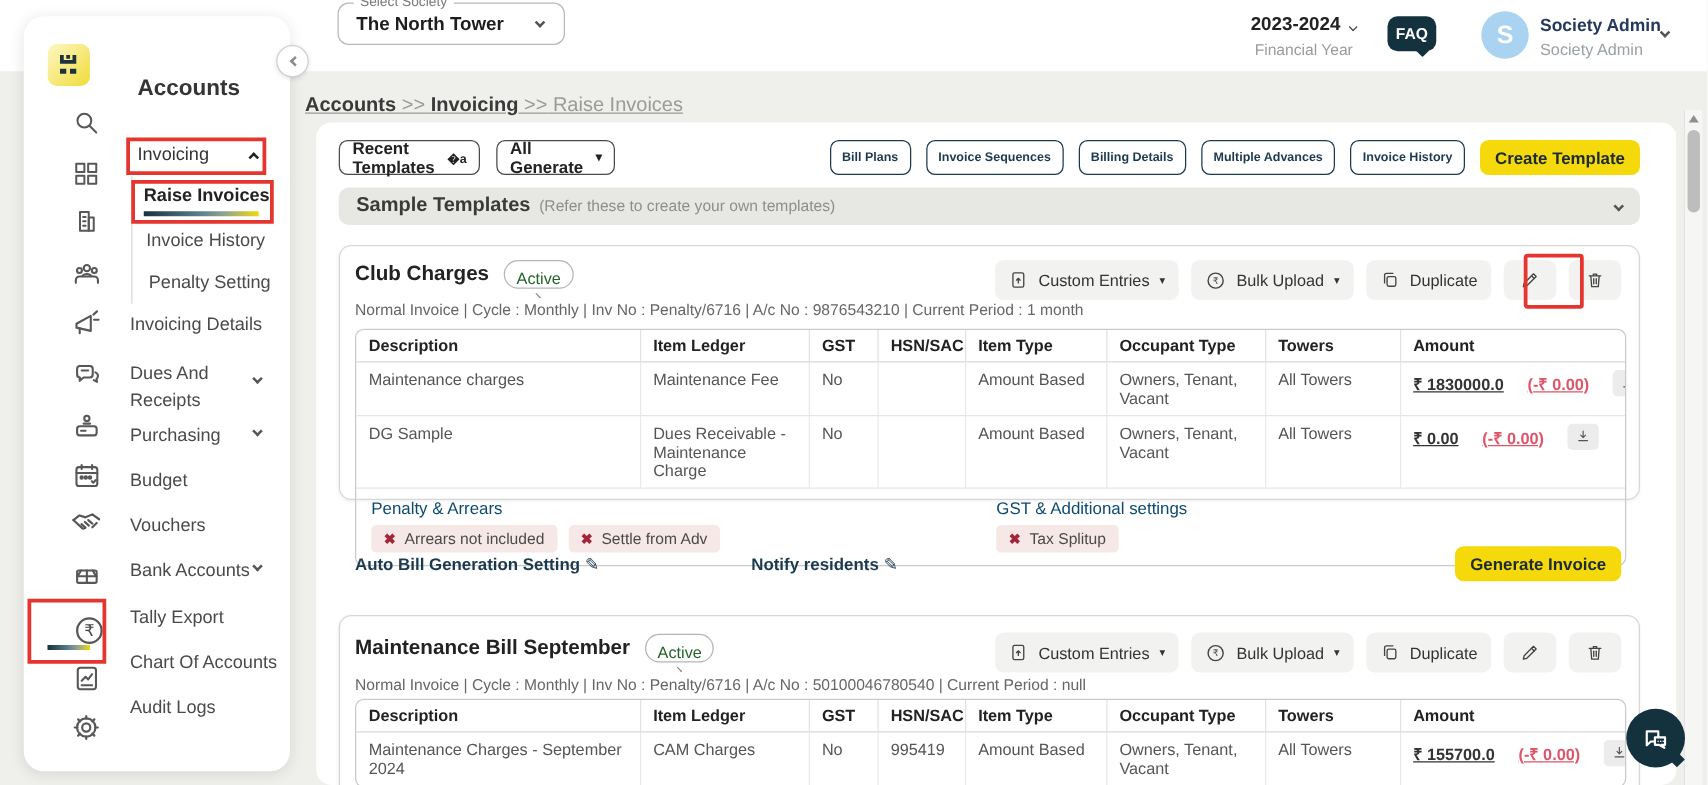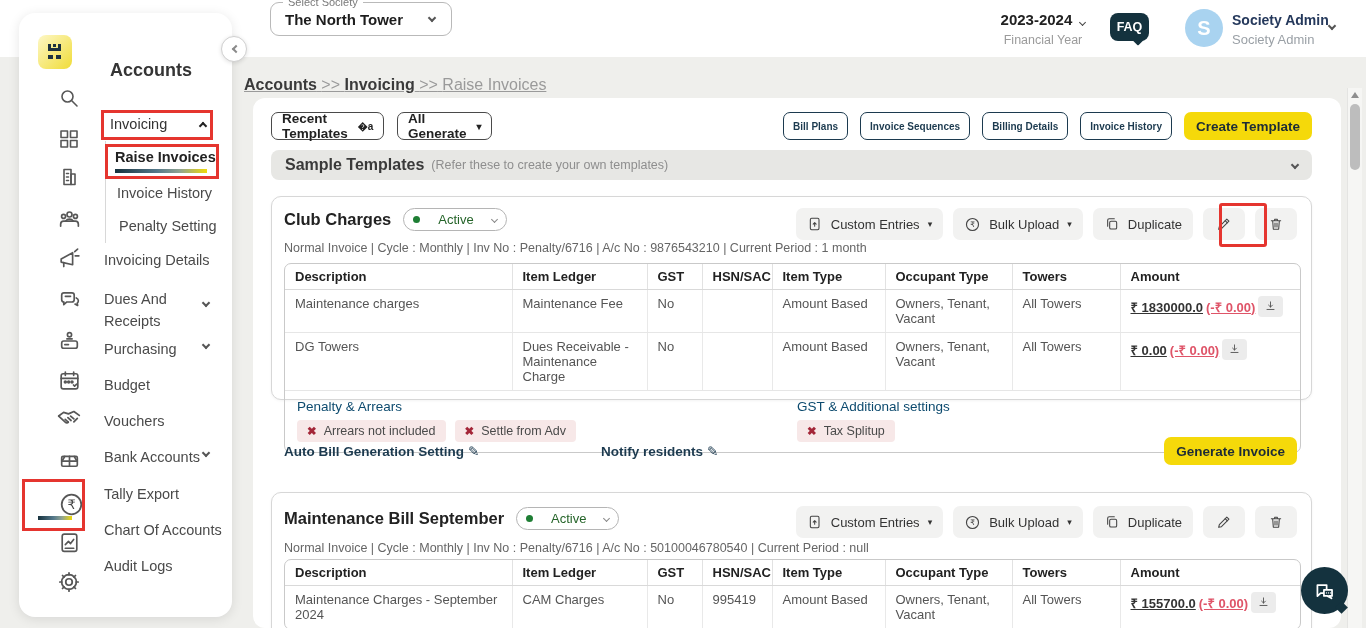--- a/index.html
+++ b/index.html
@@ -102,42 +102,42 @@
   .sample-bar .chev { margin-left:auto; border-color:#555; }
 
   
   .card { position:absolute; left:18px; width:1041px; background:#fff; border:1px solid #d7d7d7;
     border-radius:10px; box-shadow:0 1px 3px rgba(0,0,0,.05); }
   .card1 { top:98px; height:204px; }
   .card2 { top:394px; height:240px; }
   .ctitle-row { position:absolute; left:12px; display:flex; align-items:center; gap:12px; }
   .ctitle { font-size:16.5px; font-weight:700; color:#222; }
   .badge { height:23px; border:1px solid #b5b5b5; border-radius:12px; background:#fff; display:flex;
-    align-items:center; gap:18px; padding:0 9px; cursor:pointer; }
+    align-items:center; gap:6px; padding:0 9px; cursor:pointer;flex-direction:column; }
   .badge .dot { width:7px; height:7px; border-radius:50%; background:#1e7e34; }
   .badge .s { font-size:13px; color:#256429; }
   .badge .chev { border-color:#888; }
   .cmeta { position:absolute; left:12px; font-size:12.5px; color:#666; }
 
   .cactions { position:absolute; right:14px; display:flex; align-items:center; gap:10px; }
   .gbtn { height:32px; background:#f2f2f1; border:none; border-radius:7px; display:flex; align-items:center;
     gap:8px; padding:0 11px; font-size:13px; color:#333; cursor:pointer; font-family:"Liberation Sans", sans-serif; }
   .gbtn svg { stroke:#444; fill:none; stroke-width:1.6; stroke-linecap:round; stroke-linejoin:round; }
   .gbtn .caret { font-size:9px; color:#333; }
   .icon-btn { width:42px; justify-content:center; }
   .pencil-hl { left:947px; top:6px; width:48px; height:44px; border-radius:3px; }
 
   .tablebox { position:absolute; left:12px; width:1017px; border:1px solid #c9c9c9; border-radius:7px; overflow:hidden; }
   table { width:100%; border-collapse:collapse; table-layout:fixed; }
   th { text-align:left; font-size:13px; font-weight:700; color:#222; padding:5px 10px;
     border-bottom:1px solid #d9d9d9; border-right:1px solid #e2e2e2; }
   td { font-size:13px; color:#555; padding:6px 10px; border-bottom:1px solid #e6e6e6;
     border-right:1px solid #e9e9e9; vertical-align:top; }
   th:last-child, td:last-child { border-right:none; }
-  .amt-cell { display:flex; align-items:center; gap:3px; }
+  .amt-cell { display:flex; align-items:center; gap:19px; }
   .amt { font-weight:600; color:#333; text-decoration:underline; cursor:pointer; white-space:nowrap; }
   .neg { font-weight:600; color:#df5468; text-decoration:underline; cursor:pointer; white-space:nowrap; }
   .dl { width:25px; height:21px; background:#ececec; border:none; border-radius:4px; display:flex;
     align-items:center; justify-content:center; cursor:pointer; flex:none; }
   .dl svg { stroke:#555; fill:none; stroke-width:1.7; stroke-linecap:round; stroke-linejoin:round; }
 
   .settings-row { position:relative; padding:8px 12px 10px; }
   .sec-title { font-size:13.5px; color:#0c4a6e; }
   .chips { display:flex; gap:9px; margin-top:6px; }
   .chip { background:#f7e8e8; border-radius:4px; padding:4px 10px; font-size:12.5px; color:#4a4a4a;
@@ -364,20 +364,21 @@
     <div class="fdrop" style="width:95px;justify-content:space-between">
       <span>All Generate</span>
         <span class="caret">▾</span>
     </div>
   </div>
 
   <div class="toolbar">
     <button class="obtn">Bill Plans</button>
     <button class="obtn">Invoice Sequences</button>
     <button class="obtn">Billing Details</button>
+    <button class="obtn">Multiple Advances</button>
     <button class="obtn">Invoice History</button>
     <button class="ybtn">Create Template</button>
   </div>
 
   <div class="sample-bar">
     <span class="t">Sample Templates</span>
     <span class="h">(Refer these to create your own templates)</span>
     <span class="chev down sm"></span>
   </div>
 
@@ -472,21 +473,21 @@
               <button class="dl">
                     <svg width="13" height="13" viewBox="0 0 24 24">
                       <path d="M12 3.5V13M8.5 9.5L12 13l3.5-3.5"></path>
                       <line x1="5.5" y1="17.5" x2="18.5" y2="17.5"></line>
                     </svg>
                   </button>
             </span>
               </td>
           </tr>
           <tr>
-            <td>DG Towers</td>
+            <td>DG Sample</td>
             <td>Dues Receivable - Maintenance Charge</td>
             <td>No</td>
             <td></td>
             <td>Amount Based</td>
             <td>Owners, Tenant, Vacant</td>
             <td>All Towers</td>
             <td>
                 <span class="amt-cell">
               <span class="amt">₹ 0.00</span>
               <span class="neg">(-₹ 0.00)</span>

